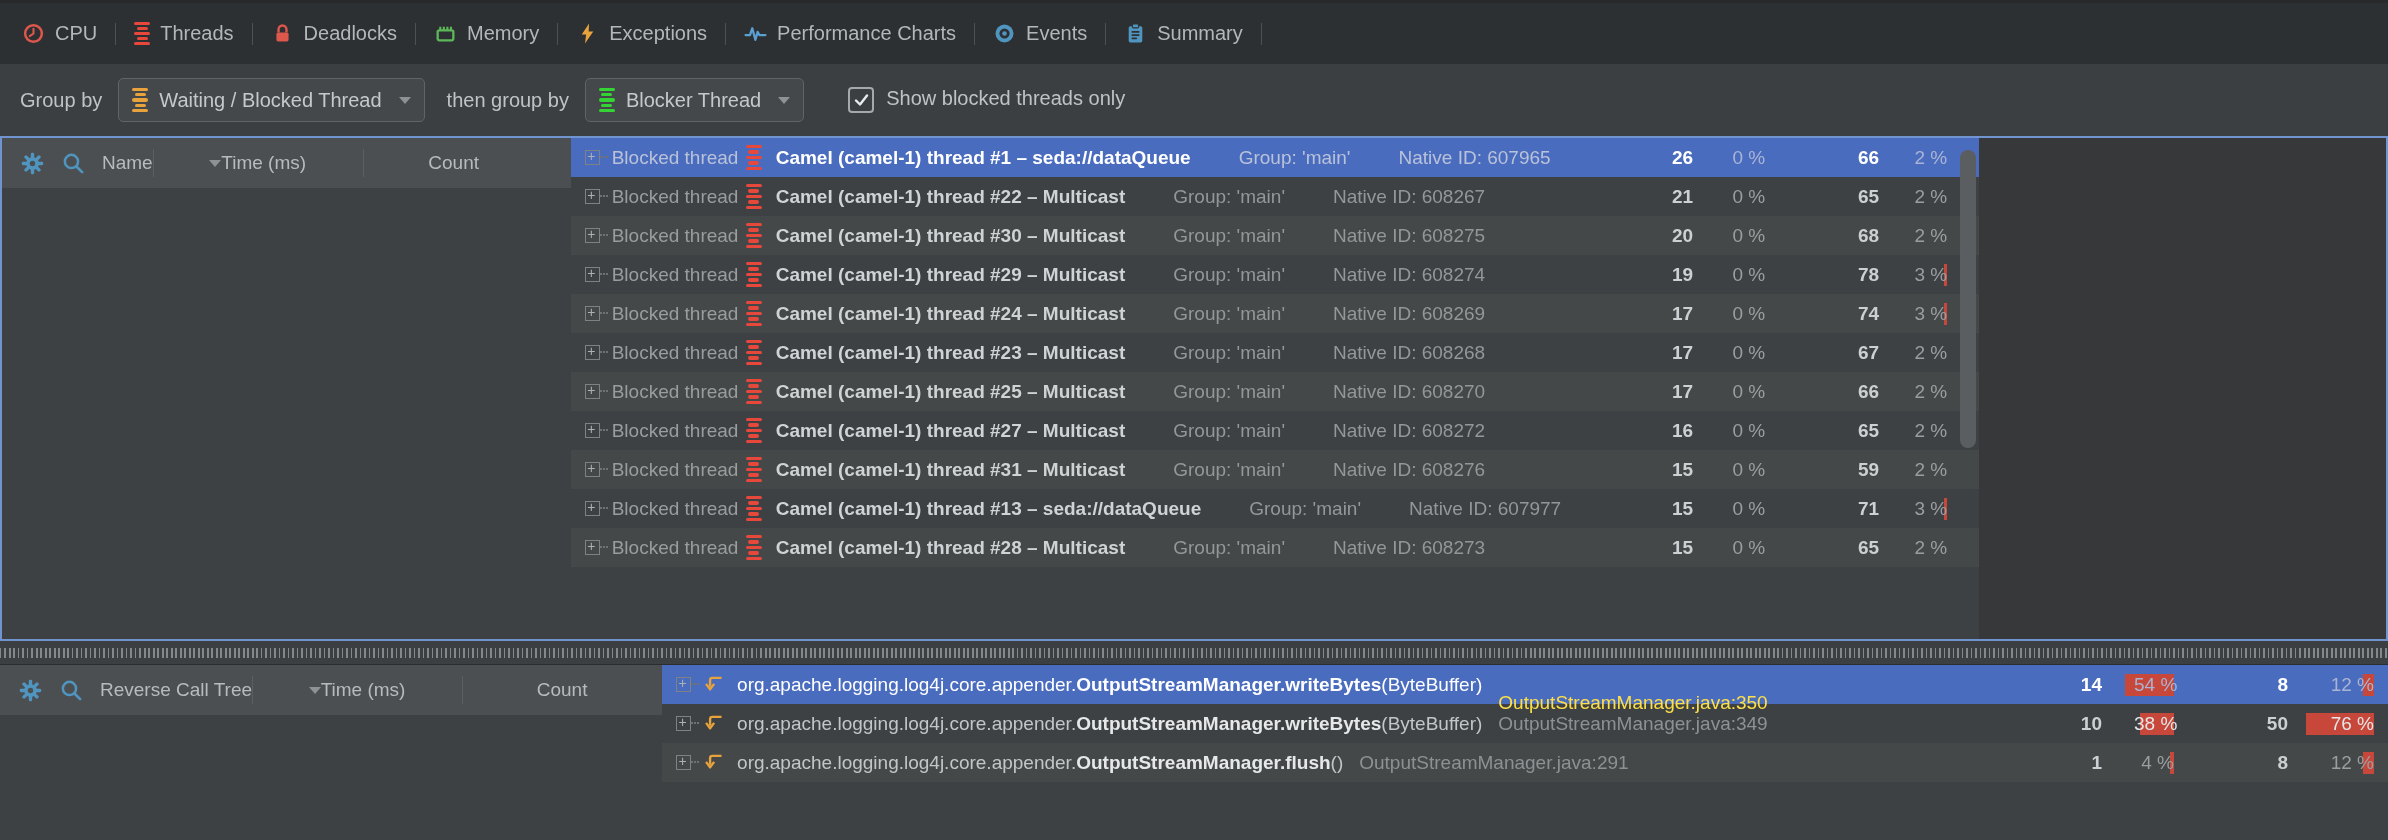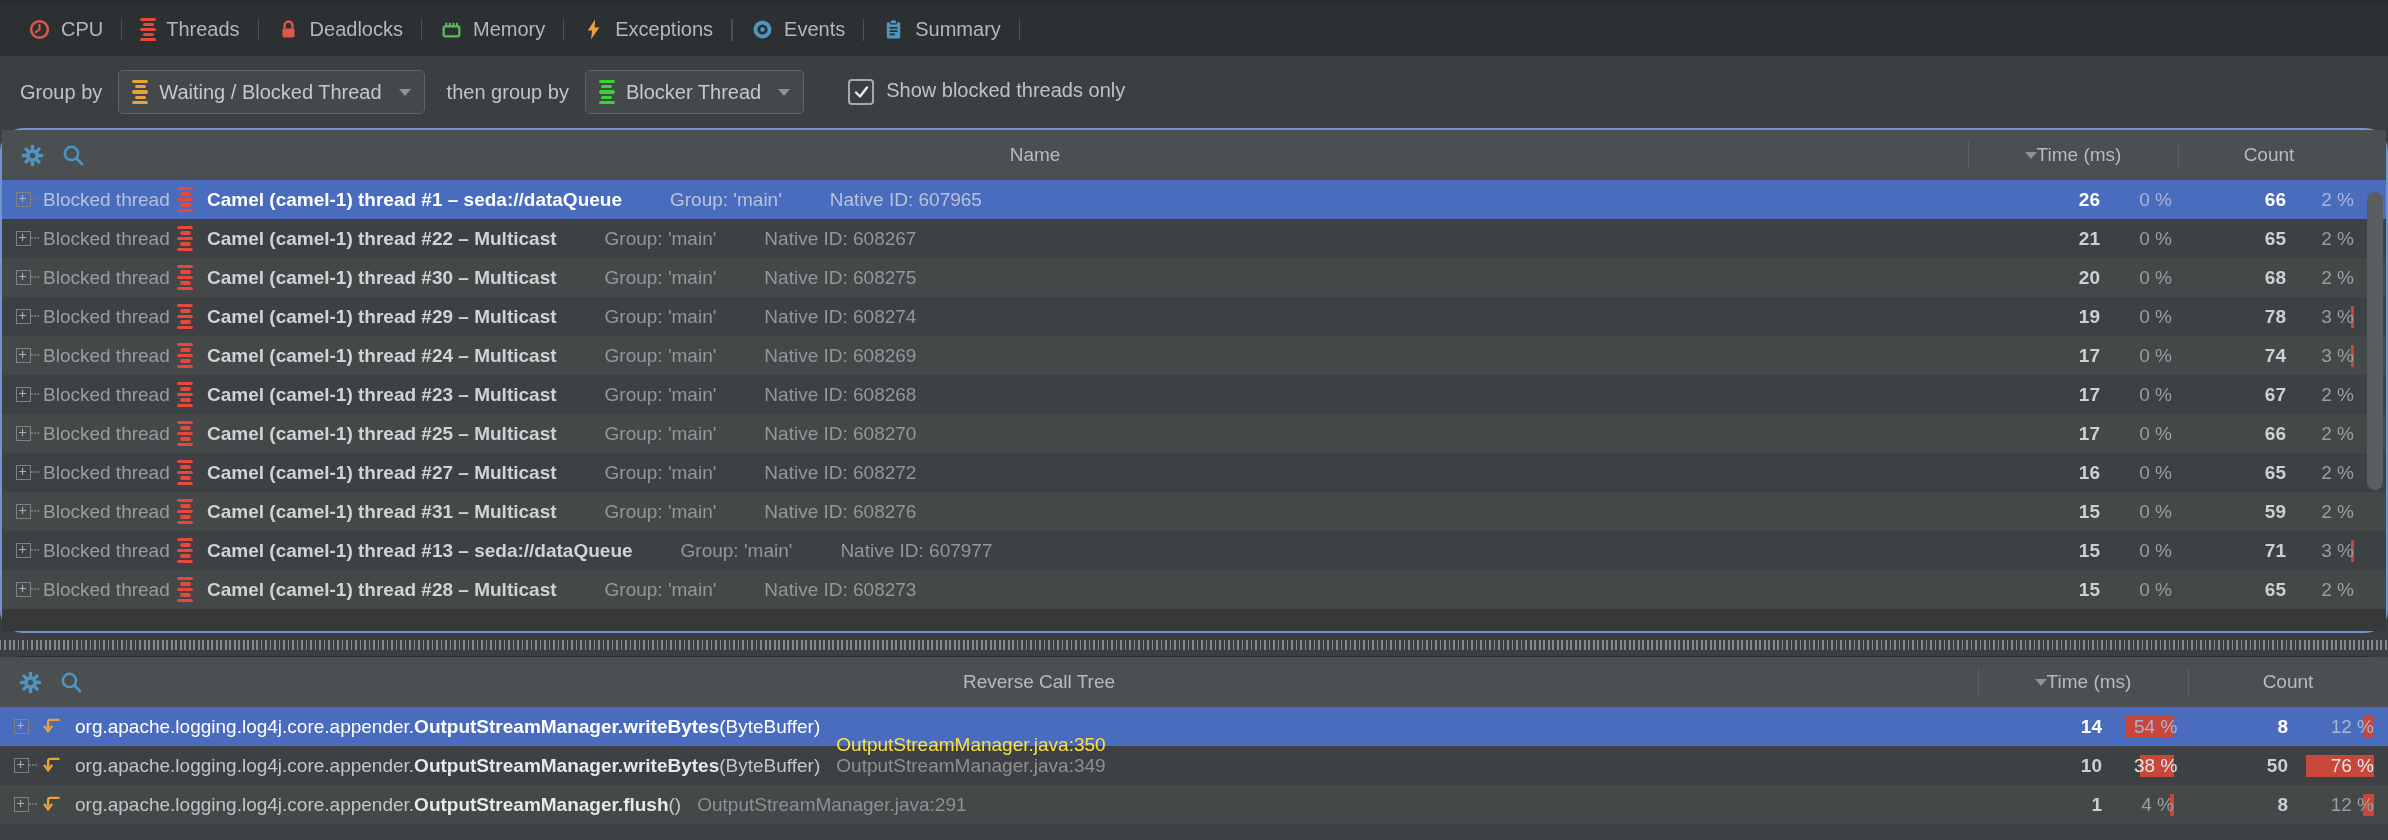--- a/index.html
+++ b/index.html
@@ -1,22 +1,22 @@
 <!DOCTYPE html>
 <html><head>
 <meta charset="utf-8">
 <style>
   html,body{margin:0;padding:0;background:#3c3f41;}
   .app{width:2388px;height:840px;position:relative;overflow:hidden;
        font-family:"Liberation Sans","DejaVu Sans",sans-serif;color:#c0c3c5;
        display:flex;flex-direction:column;background:#3c3f41;}
 
   
-  .tabbar{height:56px;background:#2d3032;display:flex;align-items:stretch;
-          padding-left:10px;border-top:3px solid #27292b;box-sizing:border-box;flex:none;}
+  .tabbar{height:64px;background:#2d3032;display:flex;align-items:stretch;
+          padding-left:4px;border-top:3px solid #27292b;box-sizing:border-box;flex:none;}
   .tab{display:flex;align-items:center;gap:10px;padding:0 18px;font-size:20px;
        color:#b4b7b9;cursor:default;}
   .tab.selected{background:#47494b;color:#eceeef;}
   .vsep{width:1px;height:22px;background:#4e5153;align-self:center;flex:none;}
   .ticon{width:23px;height:23px;flex:none;}
 
   
   .bars{display:inline-flex;flex-direction:column;align-items:center;gap:2px;flex:none;}
   .bars i{height:3.4px;border-radius:2px;background:currentColor;display:block;}
   .bars i:nth-child(odd){width:16px;}
@@ -32,21 +32,21 @@
   .dropdown{height:42px;background:#45484a;border:1px solid #606466;border-radius:5px;
             display:flex;align-items:center;gap:11px;padding:0 13px;margin-right:22px;
             color:#c6c9cb;cursor:default;}
   .dd-arrow{width:0;height:0;border-left:6px solid transparent;border-right:6px solid transparent;
             border-top:7px solid #8f9294;margin-left:6px;}
   .cbwrap{display:flex;align-items:flex-start;gap:12px;margin-left:22px;cursor:default;}
   .checkbox{width:22px;height:22px;border:2px solid #a5a9ac;border-radius:4px;background:#3c3f41;
             display:flex;align-items:center;justify-content:center;flex:none;}
 
   
-  .panel{display:flex;flex-direction:column;box-sizing:border-box;flex:none;border-radius:23px;}
+  .panel{display:flex;flex-direction:row;box-sizing:border-box;flex:none;}
   .top-panel{height:505px;border:2px solid #6f94cf;background:#3e4143;}
   .bottom-panel{height:192px;border-top:1px solid #2b2d2f;background:#3e4143;flex:1;}
 
   .phead{height:50px;background:#4c4f51;display:flex;align-items:center;
          padding-left:18px;font-size:19px;color:#b8bbbd;flex:none;}
   .hicon{width:25px;height:25px;margin-right:16px;flex:none;}
   .ptitle{flex:1;text-align:center;white-space:nowrap;}
   .hcol{display:flex;align-items:center;justify-content:center;position:relative;
         height:100%;flex:none;white-space:nowrap;}
   .hcol::before{content:'';position:absolute;left:0;top:11px;bottom:11px;width:1px;background:#5c5f61;}
@@ -156,20 +156,26 @@
       <span>Memory</span>
     </div>
     <i class="vsep"></i>
     <div class="tab">
       <svg class="ticon" viewBox="0 0 22 22">
           <path d="M12.5 1.5 L5.5 12 h4.2 L8.6 20.5 L16.5 9 h-4.4 Z" fill="#e8a33d"></path>
         </svg>
       <span>Exceptions</span>
     </div>
     <i class="vsep"></i>
+    <div class="tab">
+      <svg class="ticon" viewBox="0 0 22 22">
+          <path d="M1.5 12.5 h4.2 l2.2-6.5 3 11 2.2-7.5 1.6 3 H20.5" stroke="#5b9fd3" stroke-width="2.2" fill="none" stroke-linejoin="round" stroke-linecap="round"></path>
+        </svg>
+      <span>Performance Charts</span>
+    </div>
     <i class="vsep"></i>
     <div class="tab">
       <svg class="ticon" viewBox="0 0 22 22">
           <circle cx="11" cy="11" r="8.6" fill="#4f95c0"></circle>
           <circle cx="11" cy="11" r="4.9" fill="#2d3032"></circle>
           <circle cx="11" cy="11" r="2.2" fill="#4f95c0"></circle>
         </svg>
       <span>Events</span>
     </div>
     <i class="vsep"></i>

